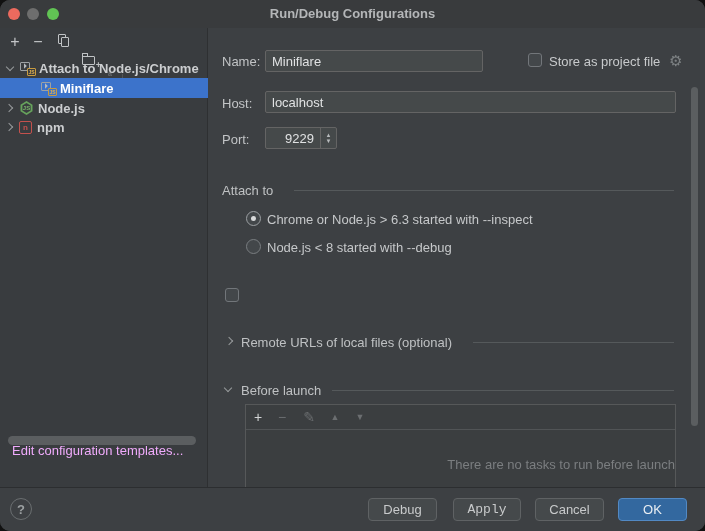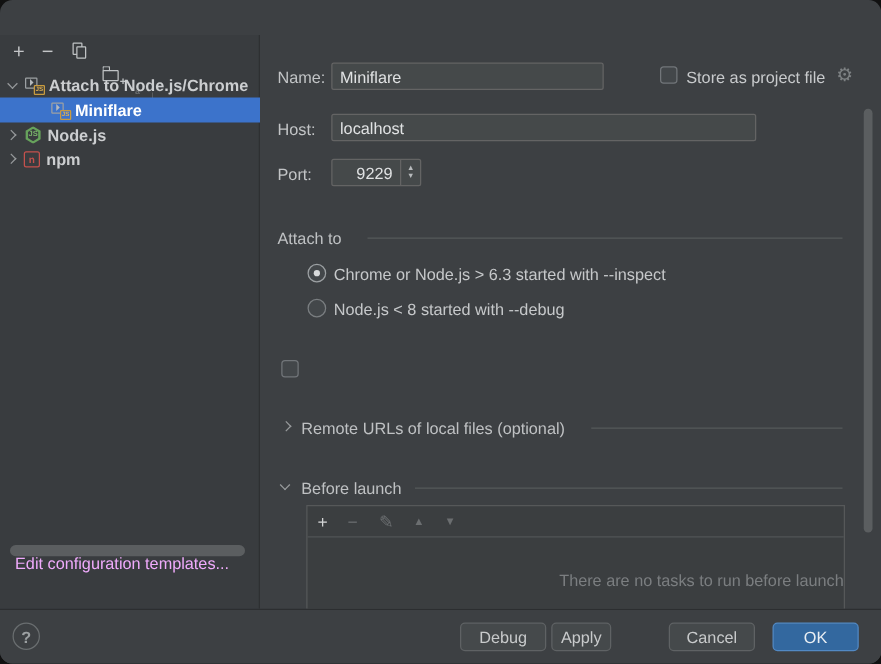--- a/index.html
+++ b/index.html
@@ -78,20 +78,26 @@
         color:#9ca0a2;font-size:13px;font-weight:bold;line-height:21px;text-align:center;}
   .btn{position:absolute;top:10px;height:23px;background:#45494b;border:1px solid #5f6264;border-radius:4px;
        color:#c8cacb;font-size:13px;display:flex;align-items:center;justify-content:center;cursor:default;}
   .btn.primary{background:#33689f;border-color:#5289c4;color:#e9eef3;}
 </style>
 </head>
 <body>
 
 <div class="window">
 
+  <div class="titlebar">
+    <span class="tl" style="left:8px;background:#ec6a5e"></span>
+    <span class="tl" style="left:27px;background:#6e6e6e"></span>
+    <span class="tl" style="left:47px;background:#61c454"></span>
+    <div class="title">Run/Debug Configurations</div>
+  </div>
 
   <div class="sidebar">
     <div class="ticon" style="left:6px;top:5px;">+</div>
     <div class="ticon" style="left:29px;top:5px;">−</div>
     <div class="ticon icon-copy" style="left:56px;top:5px;">
         <i class="b"></i>
         <i class="f"></i>
       </div>
     <div class="ticon icon-folderadd" style="left:81px;top:5px;">
       <span class="tab"></span>
@@ -141,21 +147,21 @@
     <div class="link">Edit configuration templates...</div>
   </div>
 
   <div class="lbl" style="left:222px;top:54px;">Name:</div>
   <input class="fld" style="left: 265px; top: 50px; width: 218px;" value="Miniflare">
   <div class="cb" style="left:528px;top:53px;"></div>
   <div class="lbl" style="left:549px;top:54px;color:#c8cacc;">Store as project file</div>
   <div class="gear" style="left:669px;top:53px;">⚙</div>
 
   <div class="lbl" style="left:222px;top:96px;">Host:</div>
-  <input class="fld" style="left: 265px; top: 91px; width: 340px;" value="localhost">
+  <input class="fld" style="left: 265px; top: 91px; width: 411px;" value="localhost">
 
   <div class="lbl" style="left:222px;top:132px;">Port:</div>
   <div class="portwrap" style="left:265px;top:127px;">
     <input value="9229" style="">
     <div class="spin">
       <span>▲</span>
       <span>▼</span>
     </div>
   </div>
 
@@ -186,18 +192,18 @@
       <div class="blicon dim" style="left:106px;font-size:9px;">▼</div>
     </div>
     <div class="blempty">There are no tasks to run before launch</div>
   </div>
 
   <div class="vsb"></div>
 
   <div class="footer">
     <div class="help">?</div>
     <div class="btn" style="left:368px;width:69px;">Debug</div>
-    <div class="btn" style="left:441px;width:48px;">Apply</div>
+    <div class="btn" style="left:453px;width:68px;font-family:Liberation Mono, monospace;">Apply</div>
     <div class="btn" style="left:535px;width:69px;">Cancel</div>
     <div class="btn primary" style="left:618px;width:69px;">OK</div>
   </div>
 
 </div>
 
 </body></html>

